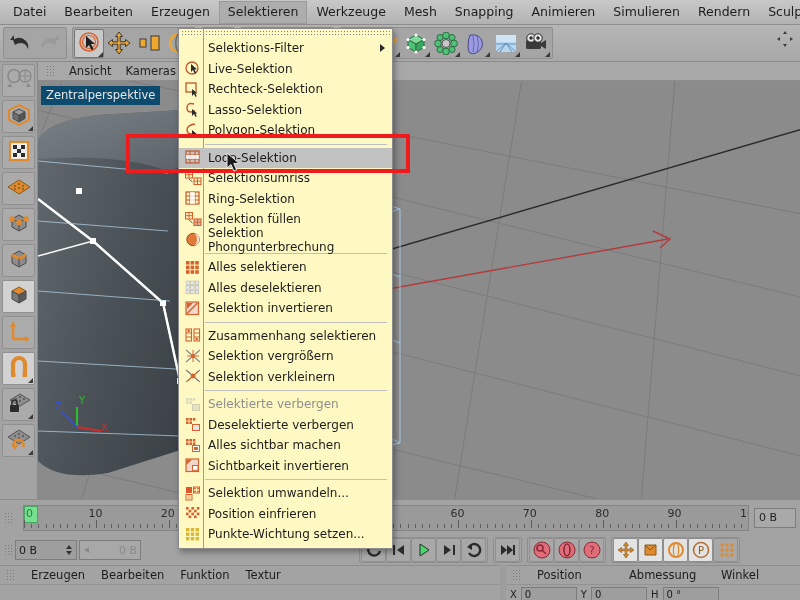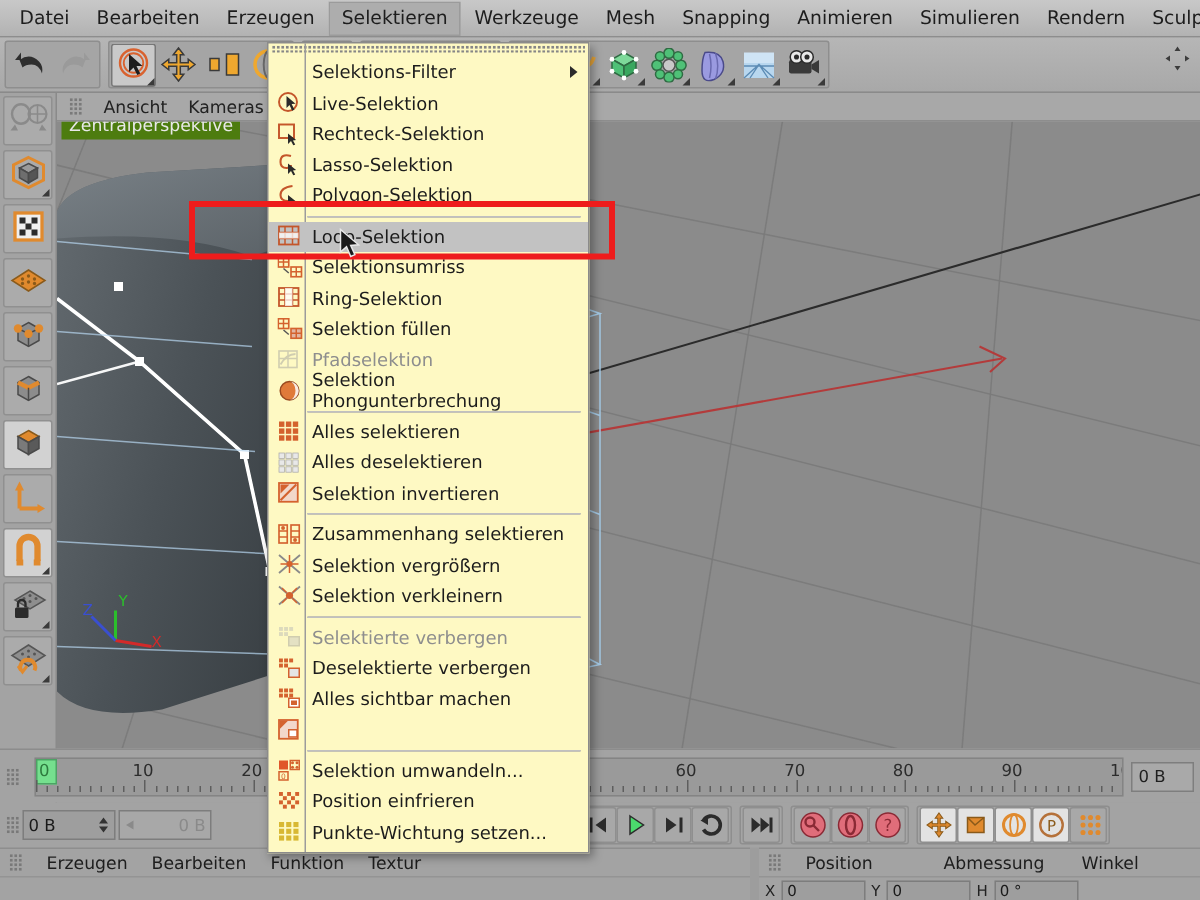--- a/index.html
+++ b/index.html
@@ -103,22 +103,22 @@
   }
   .grip {
     width: 9px; height: 12px;
     background-image:
       radial-gradient(circle, #6f6f6f 42%, transparent 45%);
     background-size: 3px 3px;
     opacity: .8;
   }
   .vp-canvas { position: absolute; top: 19px; left: 0; right: 0; bottom: 0; }
   .vp-label {
-    position: absolute; top: 12px; left: 3px;
-    background: #4d7c0f;
+    position: absolute; top: 24px; left: 3px;
+    background: #0c4a6e;
     color: #e8e8e8;
     font-size: 11.5px;
     padding: 2px 5px 3px 5px;
     z-index: 5;
   }
   .axisgizmo { position: absolute; left: 15px; bottom: 60px; z-index:5; }
 
   
   .timeline {
     position: absolute; top: 499px; left: 0; width: 800px; height: 36px;
@@ -1001,30 +1001,20 @@
             <svg width="17" height="15" viewBox="0 0 17 15">
               <rect x="0.5" y="0.5" width="7" height="6.5" fill="none" stroke="#d4622e" stroke-width="1.1"></rect>
               <path d="M4 0.5 L4 7 M0.5 3.7 L7.5 3.7" stroke="#d4622e"></path>
               <rect x="9" y="7" width="7" height="6.5" fill="#e2b5a0" stroke="#d4622e" stroke-width="1.1"></rect>
               <path d="M12.5 7 L12.5 13.5 M9 10.2 L16 10.2" stroke="#d4622e"></path>
               <path d="M4 8 L7.5 11" stroke="#555"></path>
             </svg>
           </div>
           <span>Selektion füllen</span>
         </div>
-        <div class="dd-item disabled">
-          <div class="dd-ico" style="opacity: 0.45;">
-            <svg width="17" height="15" viewBox="0 0 17 15">
-              <rect x="1" y="2" width="12" height="11" fill="none" stroke="#9a9a9a" stroke-width="1.1"></rect>
-              <path d="M1 7 L13 7 M7 2 L7 13" stroke="#9a9a9a"></path>
-              <path d="M2 11 q4 -7 10 -7" fill="none" stroke="#9a9a9a" stroke-width="1.3"></path>
-            </svg>
-          </div>
-          <span>Pfadselektion</span>
-        </div>
         <div class="dd-item">
           <div class="dd-ico">
             <svg width="17" height="15" viewBox="0 0 17 15">
               <circle cx="8" cy="7.5" r="6.2" fill="#e07a3a" stroke="#9a4a20"></circle>
               <path d="M8 1.3 a6.2 6.2 0 0 1 0 12.4 a4 6.2 0 0 0 0 -12.4" fill="#fff" opacity=".85"></path>
             </svg>
           </div>
           <span>Selektion Phongunterbrechung</span>
         </div>
         <div class="dd-sep"></div>
@@ -1156,20 +1146,21 @@
           <span>Alles sichtbar machen</span>
         </div>
         <div class="dd-item">
           <div class="dd-ico">
             <svg width="17" height="15" viewBox="0 0 17 15">
               <rect x="1" y="1" width="12.5" height="12.5" fill="#f2d8cb" stroke="#d4622e" stroke-width="1.2"></rect>
               <path d="M1.5 1.5 L7 1.5 L1.5 7 Z" fill="#d4622e"></path>
               <rect x="7.5" y="7.5" width="5.5" height="4.8" fill="#fff" stroke="#d4622e"></rect>
             </svg>
           </div>
+          <span>Sichtbarkeit invertieren</span>
         </div>
         <div class="dd-sep"></div>
         <div class="dd-item">
           <div class="dd-ico">
             <svg width="17" height="15" viewBox="0 0 17 15">
               <rect x="1" y="1" width="6" height="6" fill="#e0552a"></rect>
               <rect x="8.5" y="1" width="6" height="6" fill="none" stroke="#d4622e"></rect>
               <g fill="#d4622e">
                 <circle cx="10" cy="2.5" r="1"></circle>
                 <circle cx="13" cy="2.5" r="1"></circle>

